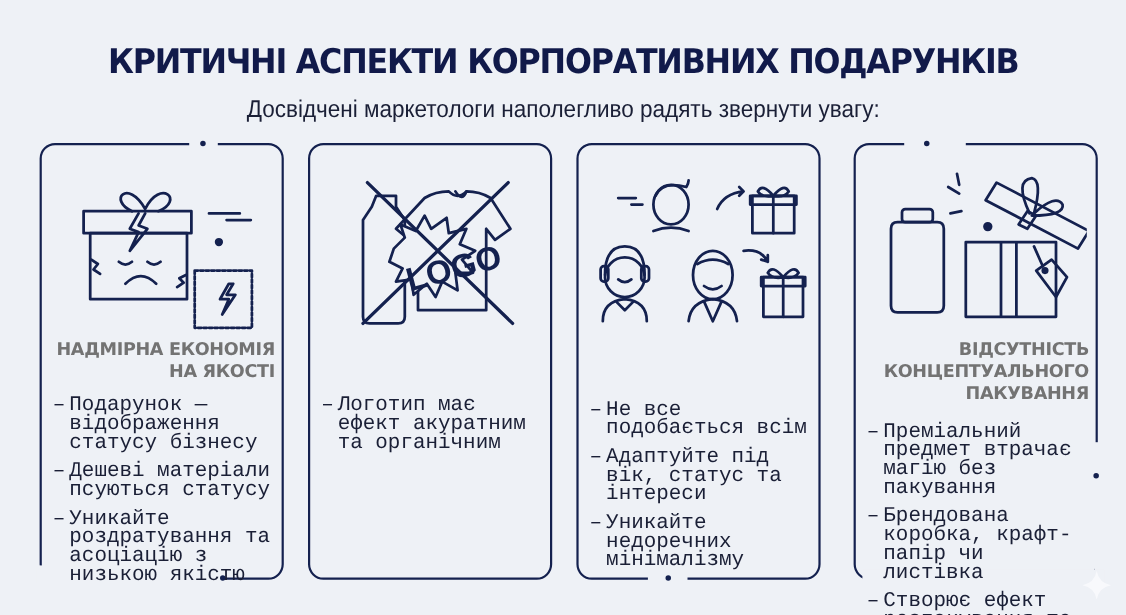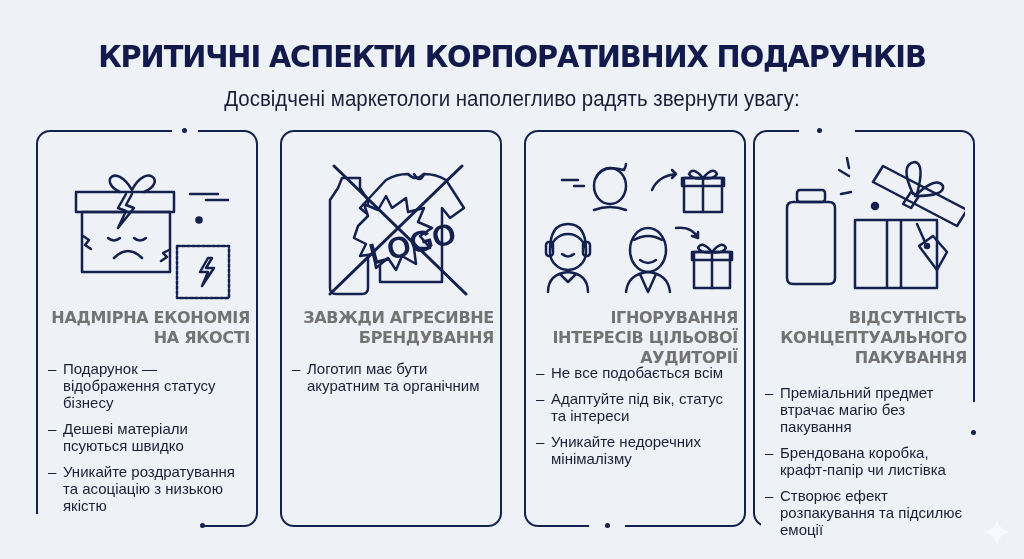--- a/index.html
+++ b/index.html
@@ -60,24 +60,25 @@
       color: #737373;
       letter-spacing: -0.3px;
     }
     .bullets {
       position: absolute; left: 12px; right: 6px;
       list-style: none;
     }
     .bullets li {
       position: relative;
       padding-left: 15px;
-      font-size: 15px;
+      font-size: 19px;
       line-height: 17px;
       margin-bottom: 9px;
       color: #1a1f36;
+      font-family: Liberation Mono, monospace;
     }
     .bullets li::before {
       content: "–";
       position: absolute; left: 0; top: 0;
     }
     .sparkle {
       position: absolute; right: 14px; bottom: 14px;
       width: 26px; height: 26px;
     }
   </style>
@@ -105,40 +106,39 @@
       <path d="M123 108 l-6 3 l4 4 l-6 4"></path>
       <path d="M144 52 h28 M160 58 h22"></path>
       <circle cx="153" cy="78" r="2.5" fill="#14214f"></circle>
       <path d="M131 104 h52 v52 h-52 z" stroke-dasharray="3 2"></path>
       <path d="M162 116 l-8 14 h8 l-6 14 l12 -18 h-8 l6 -10 z"></path>
     </svg>
   </div>
   <div class="card-heading">НАДМІРНА ЕКОНОМІЯ НА ЯКОСТІ</div>
   <ul class="bullets" style="top:230px;">
     <li>Подарунок — відображення статусу бізнесу</li>
-    <li>Дешеві матеріали псуються швидко</li>
+    <li>Дешеві матеріали псуються статусу</li>
     <li>Уникайте роздратування та асоціацію з низькою якістю</li>
   </ul>
 </div>
 
 <div class="card" style="left:280px;">
   <div class="frame"></div>
   <div class="icon-area">
     <svg viewBox="0 0 202 160" fill="none" stroke="#14214f" stroke-width="2.5" stroke-linecap="round" stroke-linejoin="round">
       <path d="M52 36 h18 v10 l8 12 v88 q0 6 -6 6 h-26 q-6 0 -6 -6 v-88 l8 -12 z"></path>
       <path d="M96 38 q10 -6 22 -6 q8 8 16 0 q12 0 22 6 l18 28 l-14 10 l-8 -10 v74 h-62 v-74 l-8 10 l-12 -10 z"></path>
       <path d="M124 32 q6 10 10 0"></path>
       <path d="M68 84 l10 -10 l-4 -12 l14 6 l8 -14 l6 12 l14 -10 l2 14 l16 -4 l-6 14 l14 6 l-12 8 l10 12 l-16 0 l2 16 l-14 -8 l-6 14 l-8 -12 l-12 10 l-2 -14 l-14 2 l6 -12 l-12 -6 z" fill="#eef1f6"></path>
       <text x="122" y="112" font-family="Liberation Sans, sans-serif" font-size="30" font-weight="bold" fill="#14214f" stroke="none" text-anchor="middle" transform="rotate(-15 122 100)">LOGO</text>
       <path d="M44 24 L176 152 M172 24 L40 152" stroke-width="3"></path>
     </svg>
   </div>
-  <div class="card-heading">ЗАВЖДИ АГРЕСИВНЕ БРЕНДУВАННЯ</div>
   <ul class="bullets" style="top:230px;">
-    <li>Логотип має бути акуратним та органічним</li>
+    <li>Логотип має ефект акуратним та органічним</li>
   </ul>
 </div>
 
 <div class="card" style="left:524px;">
   <div class="frame"></div>
   <div class="gap" style="left:65px; bottom:-3px; width:36px; height:6px;"></div>
   <div class="dot" style="left:81px; bottom:-1px;"></div>
   <div class="icon-area">
     <svg viewBox="0 0 202 160" fill="none" stroke="#14214f" stroke-width="2.5" stroke-linecap="round" stroke-linejoin="round">
       <path d="M28 38 h16 M40 44 h10"></path>
@@ -156,29 +156,28 @@
       <path d="M106 118 q8 6 16 0"></path>
       <path d="M92 150 q2 -18 22 -20 q20 2 22 20 M106 132 l8 18 l8 -18"></path>
       <path d="M118 48 q6 -14 24 -16 l-4 -4 m4 4 l-4 4"></path>
       <path d="M142 86 q16 -2 22 10 l0 -6 m0 6 l-6 -2"></path>
       <rect x="150" y="36" width="38" height="34"></rect>
       <path d="M148 36 h42 v8 h-42 z M169 36 v34 M169 36 q-10 -12 -14 -4 q4 6 14 4 q10 -12 14 -4 q-4 6 -14 4"></path>
       <rect x="160" y="110" width="36" height="36"></rect>
       <path d="M158 110 h40 v8 h-40 z M178 110 v36 M178 110 q-10 -12 -14 -4 q4 6 14 4 q10 -12 14 -4 q-4 6 -14 4"></path>
     </svg>
   </div>
-  <div class="card-heading">ІГНОРУВАННЯ ІНТЕРЕСІВ ЦІЛЬОВОЇ АУДИТОРІЇ</div>
   <ul class="bullets" style="top:234px;">
     <li>Не все подобається всім</li>
     <li>Адаптуйте під вік, статус та інтереси</li>
     <li>Уникайте недоречних мінімалізму</li>
   </ul>
 </div>
 
-<div class="card" style="left:753px;">
+<div class="card" style="left:776px;">
   <div class="frame"></div>
   <div class="gap" style="left:46px; top:-3px; width:56px; height:6px;"></div>
   <div class="dot" style="left:64px; top:-2px;"></div>
   <div class="gap" style="right:-3px; top:272px; width:6px; height:130px;"></div>
   <div class="gap" style="left:8px; bottom:-3px; width:220px; height:12px;"></div>
   <div class="dot" style="right:-1px; top:300px;"></div>
   <div class="icon-area">
     <svg viewBox="0 0 202 160" fill="none" stroke="#14214f" stroke-width="2.5" stroke-linecap="round" stroke-linejoin="round">
       <rect x="34" y="48" width="28" height="12" rx="3"></rect>
       <path d="M30 60 h36 q6 0 6 6 v70 q0 6 -6 6 h-36 q-6 0 -6 -6 v-70 q0 -6 6 -6 z"></path>

